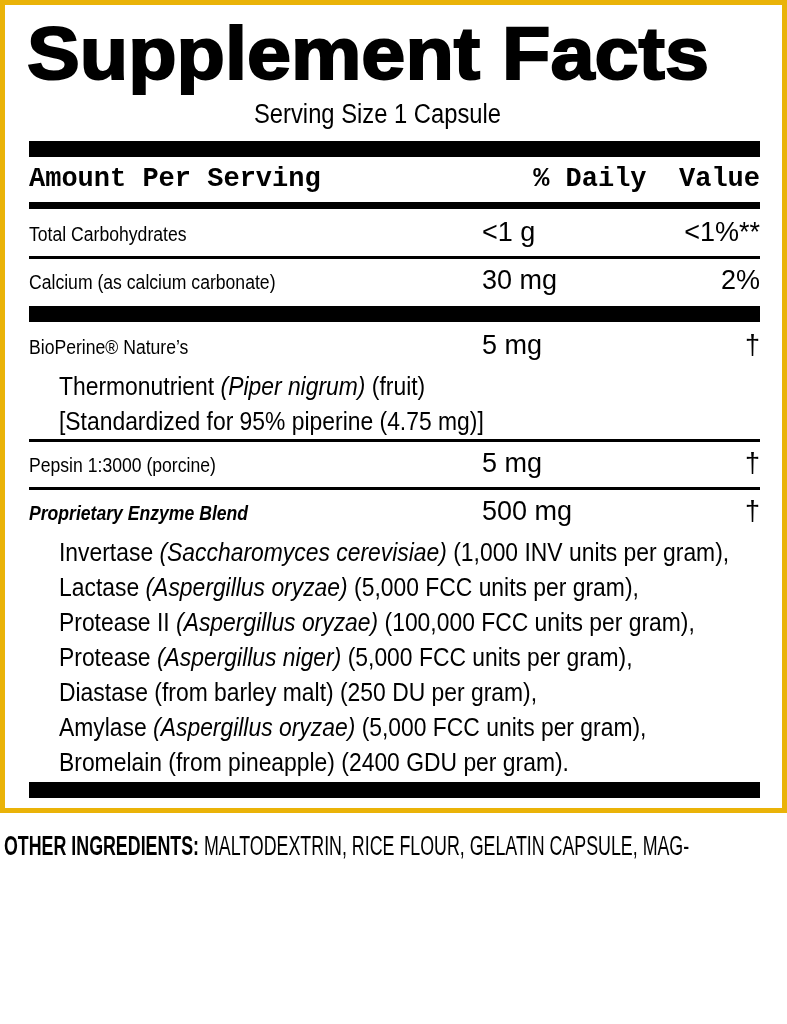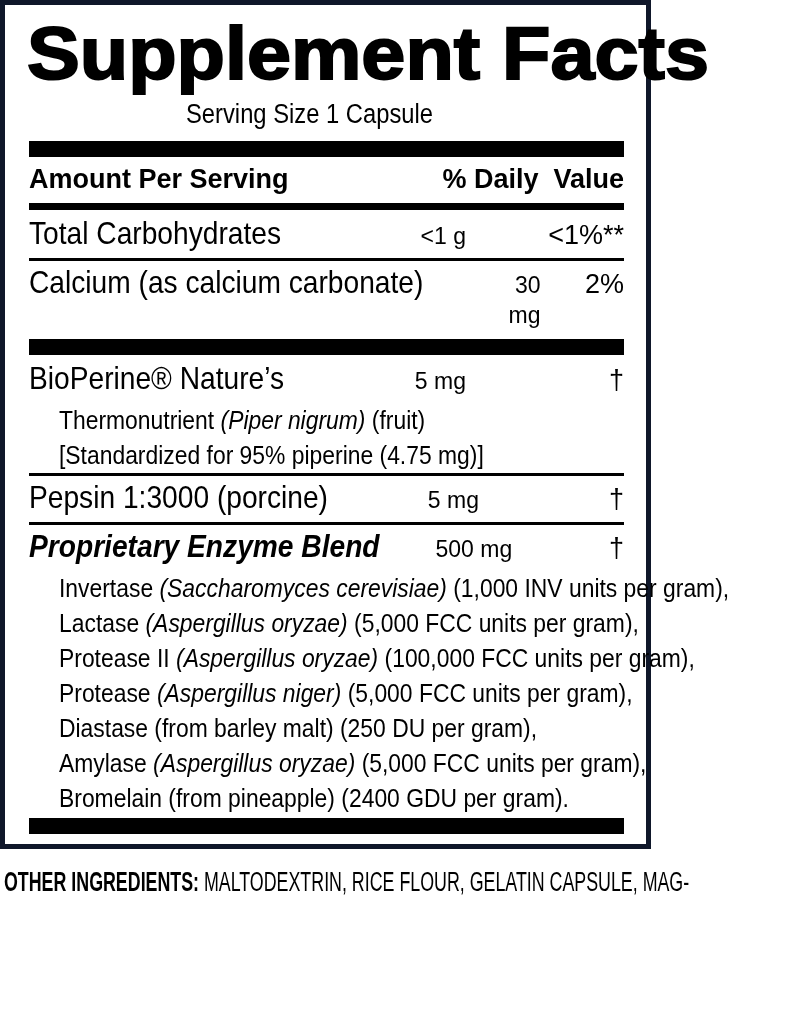--- a/index.html
+++ b/index.html
@@ -1,29 +1,29 @@
 <!DOCTYPE html>
 <html><head>
 <meta charset="utf-8">
 <style>
   html,body{margin:0;padding:0;background:#fff;}
   body{width:787px;height:1024px;overflow:hidden;font-family:"Liberation Sans","DejaVu Sans",sans-serif;color:#000;}
-  .panel{box-sizing:border-box;width:651px;border:5px solid #0f172a;background:#fff;padding:10px 22px 8px 24px;}
+  .panel{box-sizing:border-box;width:787px;border:5px solid #eab308;background:#fff;padding:10px 22px 8px 24px;}
   .title{font-weight:bold;font-size:74px;line-height:1.0;letter-spacing:0px;-webkit-text-stroke:2px #000;
          transform:scaleX(1.07);transform-origin:0 50%;white-space:pre;margin:2px 0 6px -2px;}
   .serving{font-size:27px;line-height:34px;margin-bottom:10px;text-align:center;}
   .bar{background:#000;height:16px;margin:2px 0;}
   .bar.med{height:7px;}
   .hr{border-top:3px solid #000;height:0;}
-  .hdr{display:flex;align-items:flex-end;padding:5px 0 6px 0;}
+  .hdr{display:flex;align-items:flex-end;padding:5px 0 6px 0;font-family:Liberation Mono, monospace;}
   .hdr .left{flex:1;font-weight:bold;font-size:27px;}
   .hdr .right{font-weight:bold;font-size:27px;white-space:pre;}
   .row{display:flex;align-items:baseline;padding:6px 0 7px 0;line-height:30px;}
-  .name{flex:1;font-size:32px;}
-  .amt{width:120px;text-align:right;font-size:23px;}
+  .name{flex:1;font-size:20px;}
+  .amt{width:120px;text-align:left;font-size:27px;}
   .dv{width:158px;text-align:right;font-size:27px;}
   .pb{font-weight:bold;font-style:italic;}
   .sub{padding-left:30px;line-height:35px;font-size:26px;}
   .cx{display:inline-block;transform:scaleX(0.88);transform-origin:0 50%;white-space:pre;}
   .cx2{display:inline-block;transform:scaleX(0.66);transform-origin:0 50%;white-space:pre;}
   em{font-style:italic;}
   .foot{font-size:26px;line-height:33px;}
   .footnotes{padding:6px 0 4px 0;}
   .other{margin:16px 2px 0 4px;font-size:27px;line-height:34px;}
   .other b{font-weight:bold;}

